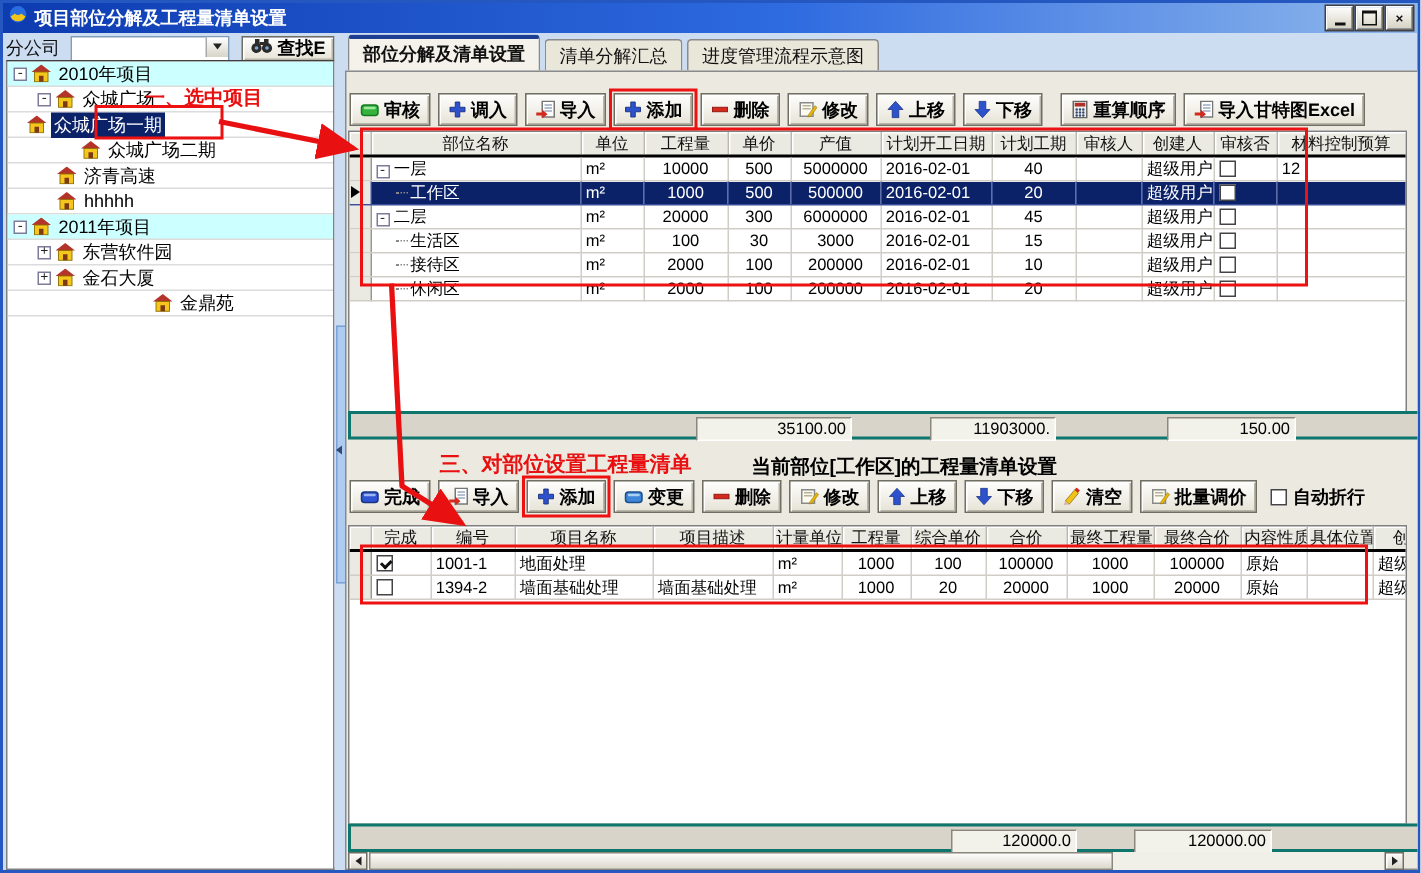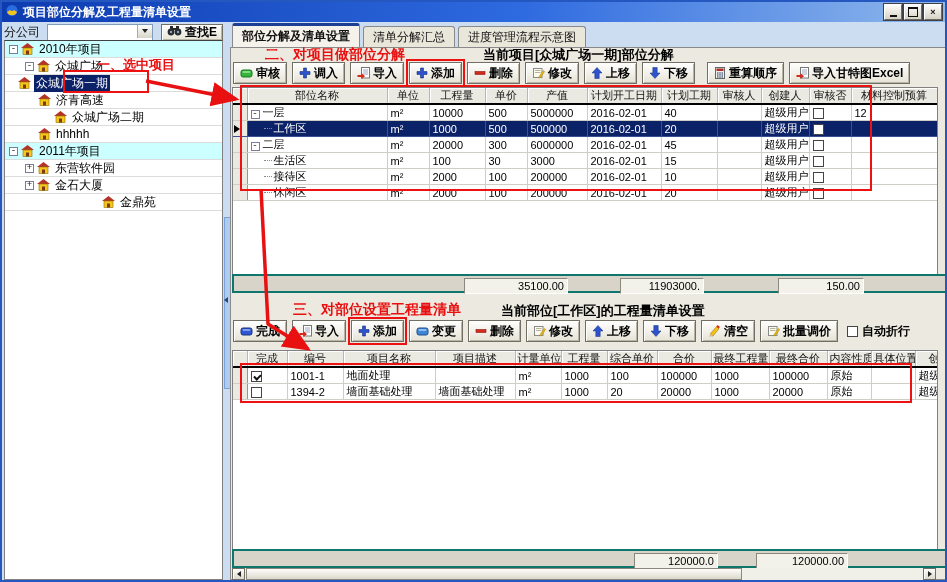--- a/index.html
+++ b/index.html
@@ -58,21 +58,21 @@
   
   .grid{position:absolute;left:1px;width:704px;background:#fff;border:1px solid #808080;overflow:hidden;}
   table.dg{border-collapse:collapse;table-layout:fixed;font-size:11px;}
   .dg th{height:15px;background:#ebeae2;border-right:1px solid #b9b7ae;border-bottom:2px solid #000000;
     box-shadow:inset 1px 1px 0 #fff;font-weight:normal;font-size:11px;padding:0 2px;white-space:nowrap;overflow:hidden;color:#111;}
   .dg td{height:13px;border-right:1px solid #cfcdc5;border-bottom:1px solid #cfcdc5;padding:0 3px;
     white-space:nowrap;overflow:hidden;color:#000;}
   .dg td.ind{background:#ebeae2;border-right:1px solid #98968d;padding:0 1px;}
   .dg tr.selected td{background:#0b2168;color:#fff;border-color:#3a4f95;}
   .dg tr.selected td.ind{background:#ebeae2;}
-  .r{text-align:left;} .c{text-align:left;} .l{text-align:left;}
+  .r{text-align:center;} .c{text-align:left;} .l{text-align:left;}
   .tri-right{display:inline-block;width:0;height:0;border-left:6px solid #000;border-top:4px solid transparent;border-bottom:4px solid transparent;}
   .cb{display:inline-block;width:11px;height:11px;box-sizing:border-box;border:1px solid #444;background:#fff;position:relative;vertical-align:middle;}
   .cb.checked::after{content:"";position:absolute;left:2px;top:2px;width:5px;height:3px;
     border-left:2px solid #111;border-bottom:2px solid #111;transform:rotate(-45deg);}
   .spacer{display:inline-block;width:13px;}
   .tick{display:inline-block;width:8px;height:1px;border-top:1px dotted #888;vertical-align:middle;margin-right:2px;}
   
   .totals{position:absolute;left:1px;width:755px;height:19px;background:#d8d4ca;border:2px solid #0f766e;box-sizing:border-box;}
   .tot-box{position:absolute;top:2px;height:14px;background:#f2f1ea;border:1px solid #8a887c;border-right-color:#fff;border-bottom-color:#fff;
     font-size:11px;text-align:right;padding:0 3px;line-height:14px;}
@@ -154,41 +154,41 @@
           <span class="spacer"></span>
           <span class="house">
             <svg width="13" height="12" viewBox="0 0 13 12">
               <polygon points="6.5,0 13,5 0,5" fill="#b5342a"></polygon>
               <rect x="2" y="5" width="9" height="6.5" fill="#f7c61d" stroke="#8a6d00" stroke-width="0.6"></rect>
               <rect x="5" y="7.5" width="3" height="4" fill="#7a3b14"></rect>
             </svg>
           </span>
           <span class="tree-label selected">众城广场一期</span>
         </div>
+        <div class="tree-row" style="padding-left: 36px;">
+          <span class="spacer"></span>
+          <span class="house">
+            <svg width="13" height="12" viewBox="0 0 13 12">
+              <polygon points="6.5,0 13,5 0,5" fill="#b5342a"></polygon>
+              <rect x="2" y="5" width="9" height="6.5" fill="#f7c61d" stroke="#8a6d00" stroke-width="0.6"></rect>
+              <rect x="5" y="7.5" width="3" height="4" fill="#7a3b14"></rect>
+            </svg>
+          </span>
+          <span class="tree-label">众城广场二期</span>
+        </div>
         <div class="tree-row" style="padding-left: 20px;">
           <span class="spacer"></span>
           <span class="house">
             <svg width="13" height="12" viewBox="0 0 13 12">
               <polygon points="6.5,0 13,5 0,5" fill="#b5342a"></polygon>
               <rect x="2" y="5" width="9" height="6.5" fill="#f7c61d" stroke="#8a6d00" stroke-width="0.6"></rect>
               <rect x="5" y="7.5" width="3" height="4" fill="#7a3b14"></rect>
             </svg>
           </span>
           <span class="tree-label">济青高速</span>
-        </div>
-        <div class="tree-row" style="padding-left: 36px;">
-          <span class="spacer"></span>
-          <span class="house">
-            <svg width="13" height="12" viewBox="0 0 13 12">
-              <polygon points="6.5,0 13,5 0,5" fill="#b5342a"></polygon>
-              <rect x="2" y="5" width="9" height="6.5" fill="#f7c61d" stroke="#8a6d00" stroke-width="0.6"></rect>
-              <rect x="5" y="7.5" width="3" height="4" fill="#7a3b14"></rect>
-            </svg>
-          </span>
-          <span class="tree-label">众城广场二期</span>
         </div>
         <div class="tree-row" style="padding-left: 20px;">
           <span class="spacer"></span>
           <span class="house">
             <svg width="13" height="12" viewBox="0 0 13 12">
               <polygon points="6.5,0 13,5 0,5" fill="#b5342a"></polygon>
               <rect x="2" y="5" width="9" height="6.5" fill="#f7c61d" stroke="#8a6d00" stroke-width="0.6"></rect>
               <rect x="5" y="7.5" width="3" height="4" fill="#7a3b14"></rect>
             </svg>
           </span>
@@ -247,24 +247,20 @@
   </div>
 
   <div class="right-panel">
     <div class="tabs" id="tabs">
         <div class="tab active">部位分解及清单设置</div>
         <div class="tab">清单分解汇总</div>
         <div class="tab">进度管理流程示意图</div>
       </div>
     <div class="content">
 
-      <div class="sec-header" style="top:0;">
-        <span class="red-note" style="left:34px;top:-2px;font-size:14px;">二、对项目做部位分解</span>
-        <span class="sec-title" style="left:252px;top:-2px;">当前项目[众城广场一期]部位分解</span>
-      </div>
       <div class="toolbar" style="top:14px;" id="toolbar2">
           <button class="tbtn">
             <span class="icon">
               <svg width="13" height="12" viewBox="0 0 13 12">
                 <rect x="1" y="3" width="11" height="7" rx="2" fill="#35b33c" stroke="#147a1d"></rect>
                 <rect x="2.5" y="4.2" width="8" height="1.6" rx="0.8" fill="#9fe8a0"></rect>
               </svg>
             </span>
             <span>审核</span>
           </button>

